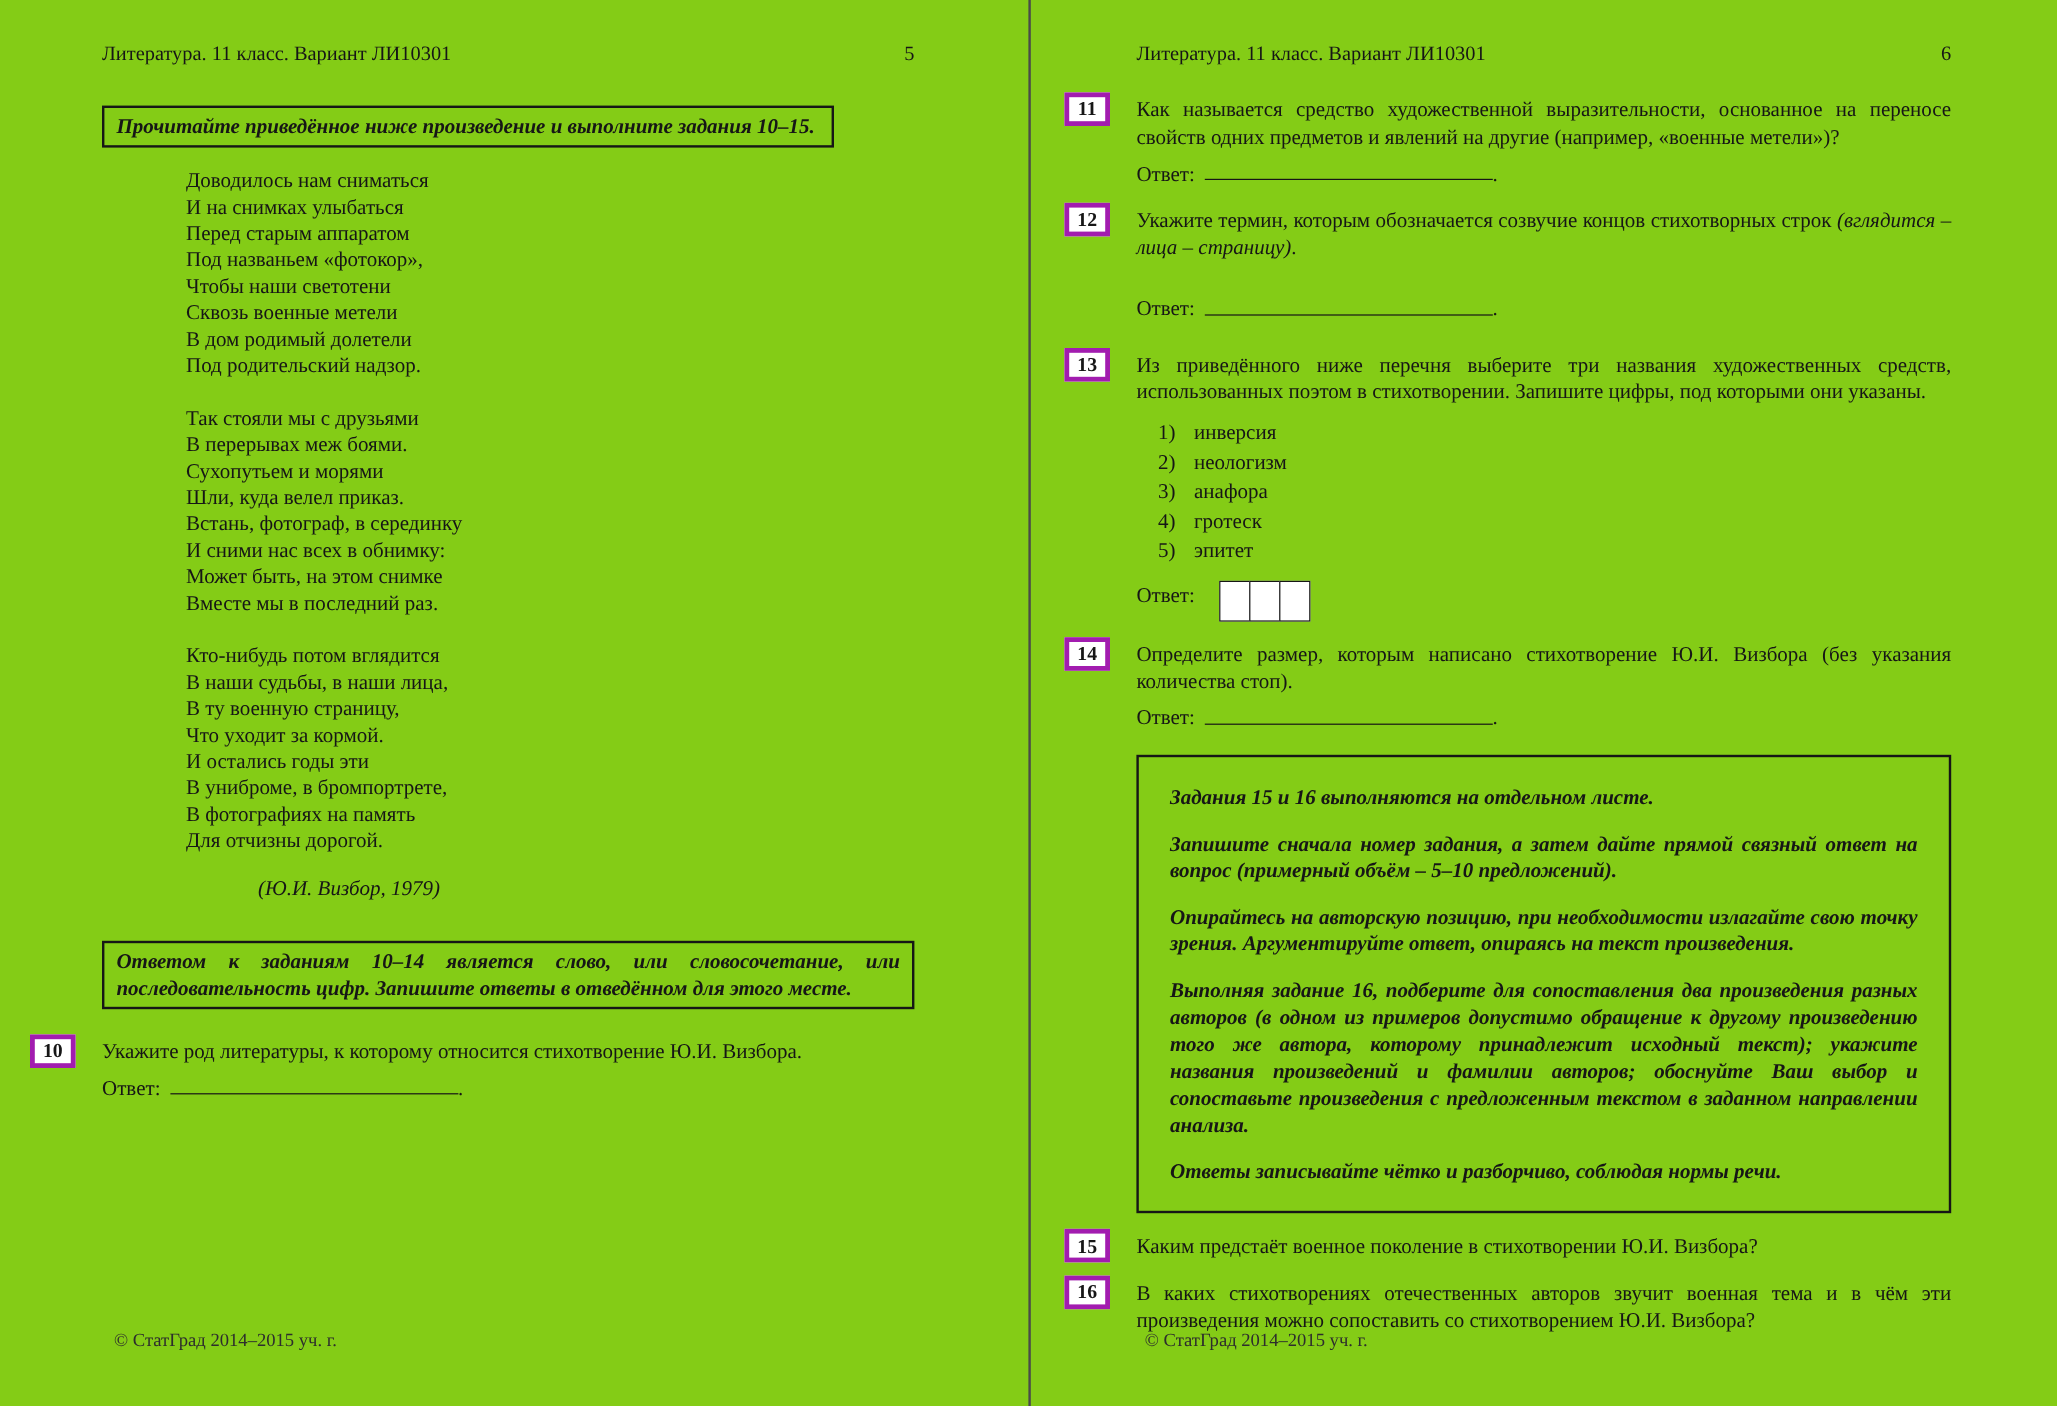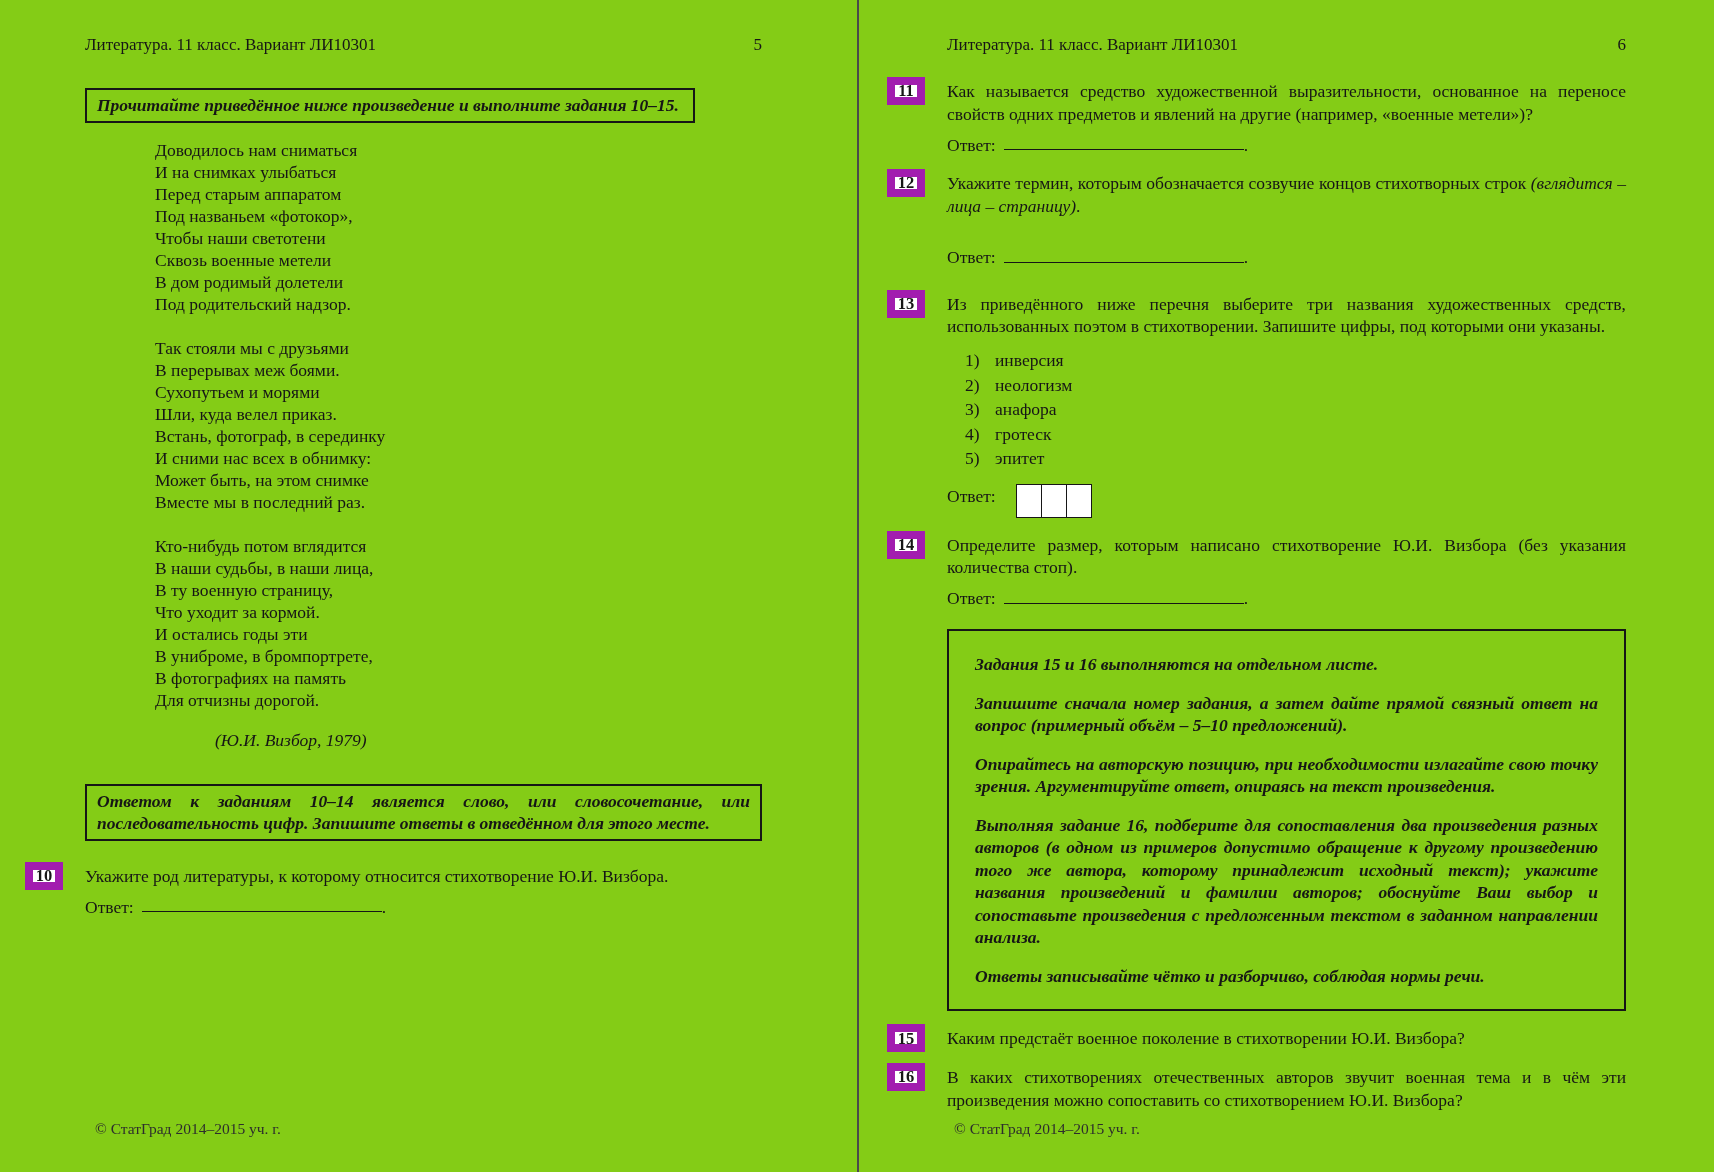--- a/index.html
+++ b/index.html
@@ -24,21 +24,21 @@
 
   .poem-title { margin-top: 26px; padding-left: 70px; }
   .poem { margin-top: 16px; padding-left: 70px; line-height: 22px; }
   .stanza + .stanza { margin-top: 22px; }
   .attribution { font-style: italic; padding-left: 130px; margin-top: 18px; }
 
   .question { position: relative; margin-top: 24px; }
   .question--tight { margin-top: 16px; }
   .qnum {
     position: absolute; left: -60px; top: -3px; width: 38px; height: 28px;
-    border: 8px solid #a21caf; font-weight: bold; font-size: 16.5px;
+    border: 4px solid #a21caf; font-weight: bold; font-size: 16.5px;
     display: flex; align-items: center; justify-content: center; background: #fff;
   }
   .qtext { text-align: justify; margin: 0; }
   .qtext .example-italic { font-style: italic; }
 
   .answer-row { margin-top: 7px; white-space: nowrap; }
   .answer-row--spaced { margin-top: 28px; }
   .blank {
     display: inline-block; width: 240px; height: 1em;
     border-bottom: 1.5px solid #161616; margin-left: 8px;
@@ -49,21 +49,21 @@
   .options { margin: 10px 0 0 18px; }
   .option-row { line-height: 24.5px; }
   .opt-num { display: inline-block; width: 30px; }
 
   .essay-box {
     border: 2px solid #161616; padding: 6px 10px; margin-top: 20px;
     font-weight: bold; font-style: italic; text-align: justify; line-height: 22.5px;
   }
   .essay-box p { margin: 16px; }
 
-  .footer { position: absolute; bottom: 33px; left: 95px; font-size: 15.5px; color: #2d2d2d; }
+  .footer { position: absolute; bottom: 44px; left: 95px; font-size: 15.5px; color: #2d2d2d; }
 </style>
 </head>
 <body>
 
 <div class="sheet">
 
   <div class="page page--left">
     <div class="content">
 
       <div class="pg-header">

